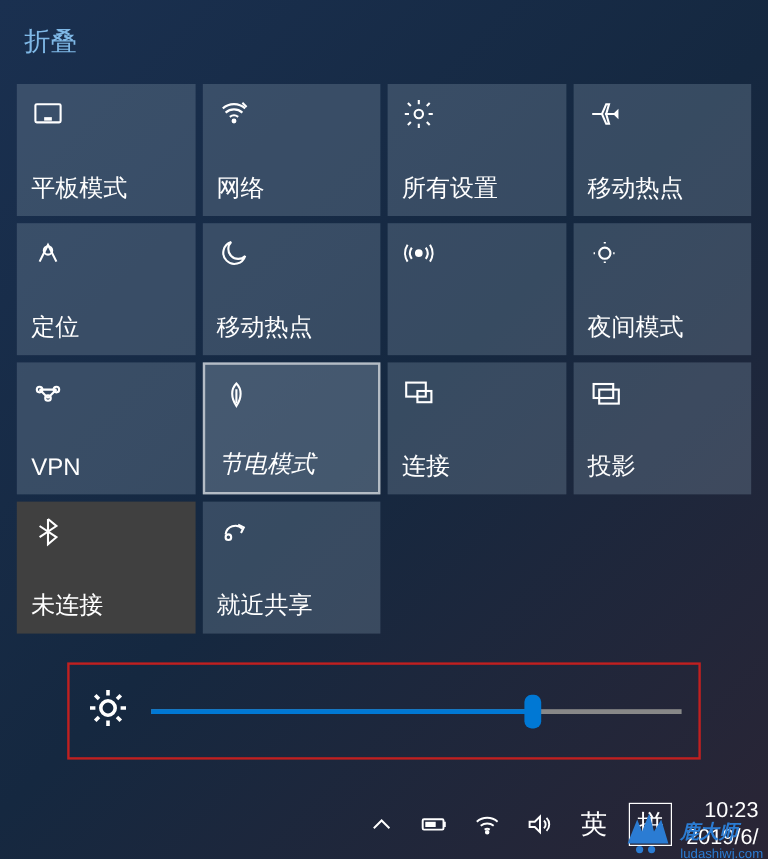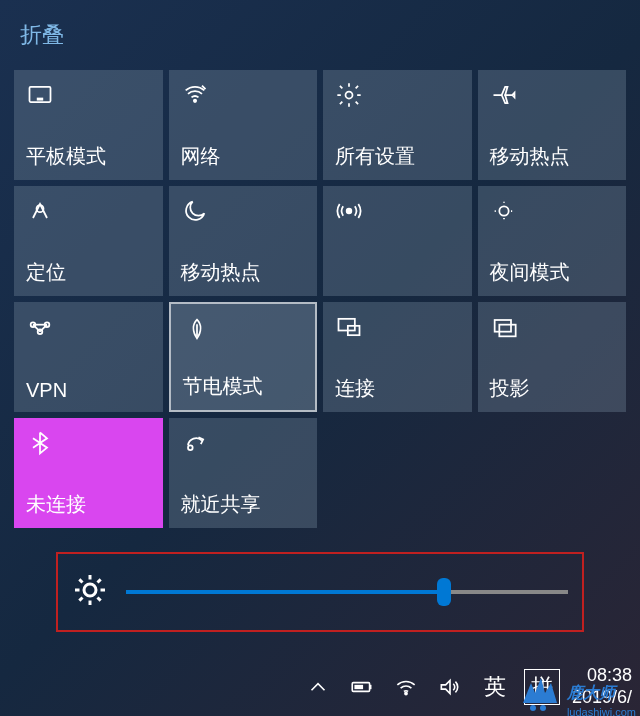--- a/index.html
+++ b/index.html
@@ -36,25 +36,26 @@
       background: rgba(120, 140, 160, 0.35);
       height: 110px;
       padding: 10px 12px;
       position: relative;
       cursor: pointer;
       display: flex;
       flex-direction: column;
       justify-content: space-between;
     }
     .tile.active {
-      background: #d946ef;
+      background: #404040;
     }
     .tile.outlined {
       border: 2px solid rgba(255,255,255,0.6);
       background: rgba(140, 160, 180, 0.4);
+      font-style: italic;
     }
     .tile-icon {
       width: 30px;
       height: 30px;
       display: flex;
       align-items: center;
       justify-content: flex-start;
     }
     .tile-icon svg {
       width: 28px;
@@ -361,21 +362,21 @@
   <span class="tray-icon">
     <svg viewBox="0 0 24 24">
         <polygon points="4 10 8 10 12 6 12 18 8 14 4 14" fill="none"></polygon>
         <path d="M15 9 a4 4 0 0 1 0 6"></path>
         <path d="M17 7 a7 7 0 0 1 0 10"></path>
       </svg>
   </span>
   <span class="ime-box">英</span>
   <span class="ime-box bordered">拼</span>
   <div class="clock">
-    <div>08:38</div>
+    <div>10:23</div>
     <div>2019/6/</div>
   </div>
 </div>
 
 <div class="watermark">
   <svg class="watermark-logo" viewBox="0 0 50 50">
     <path d="M10 35 L18 15 L22 25 L28 10 L32 25 L38 15 L44 35 Z" fill="#2b7cd3" stroke="none"></path>
     <circle cx="20" cy="40" r="3" fill="#2b7cd3"></circle>
       <circle cx="30" cy="40" r="3" fill="#2b7cd3"></circle>
   </svg>

